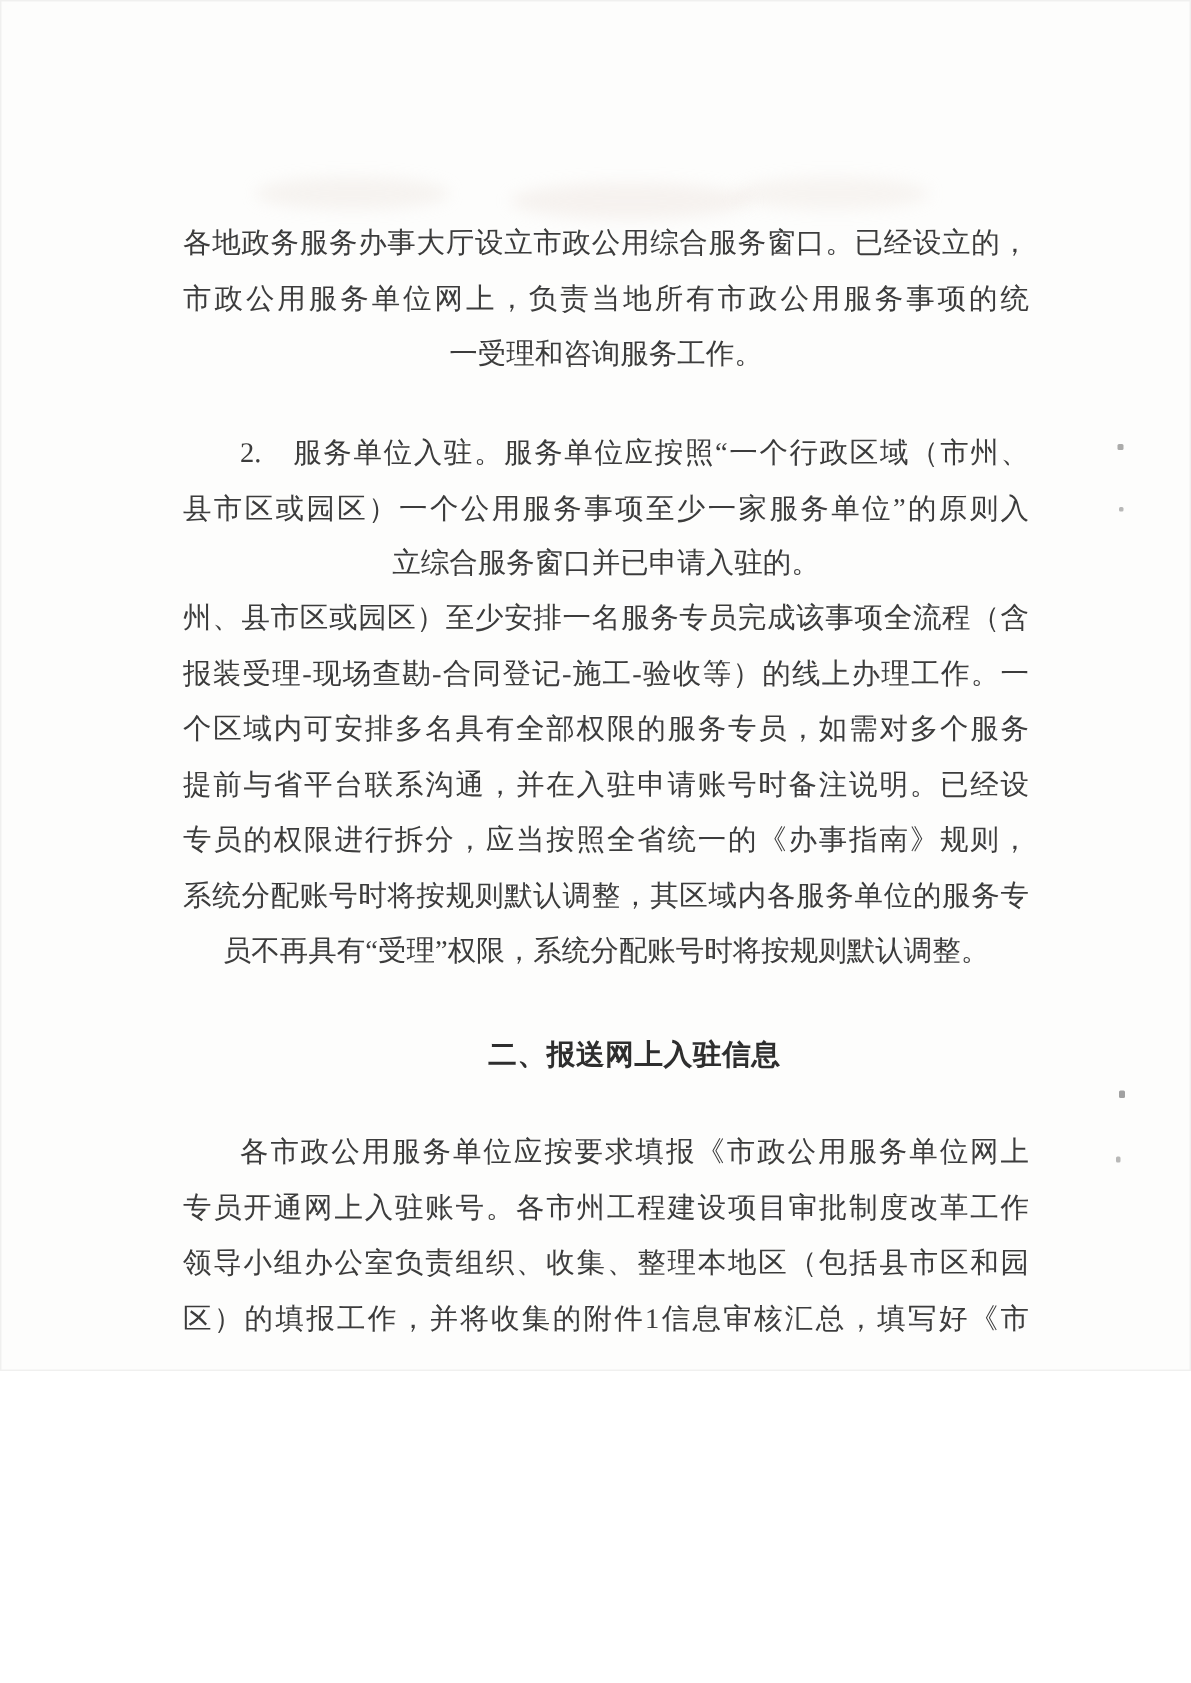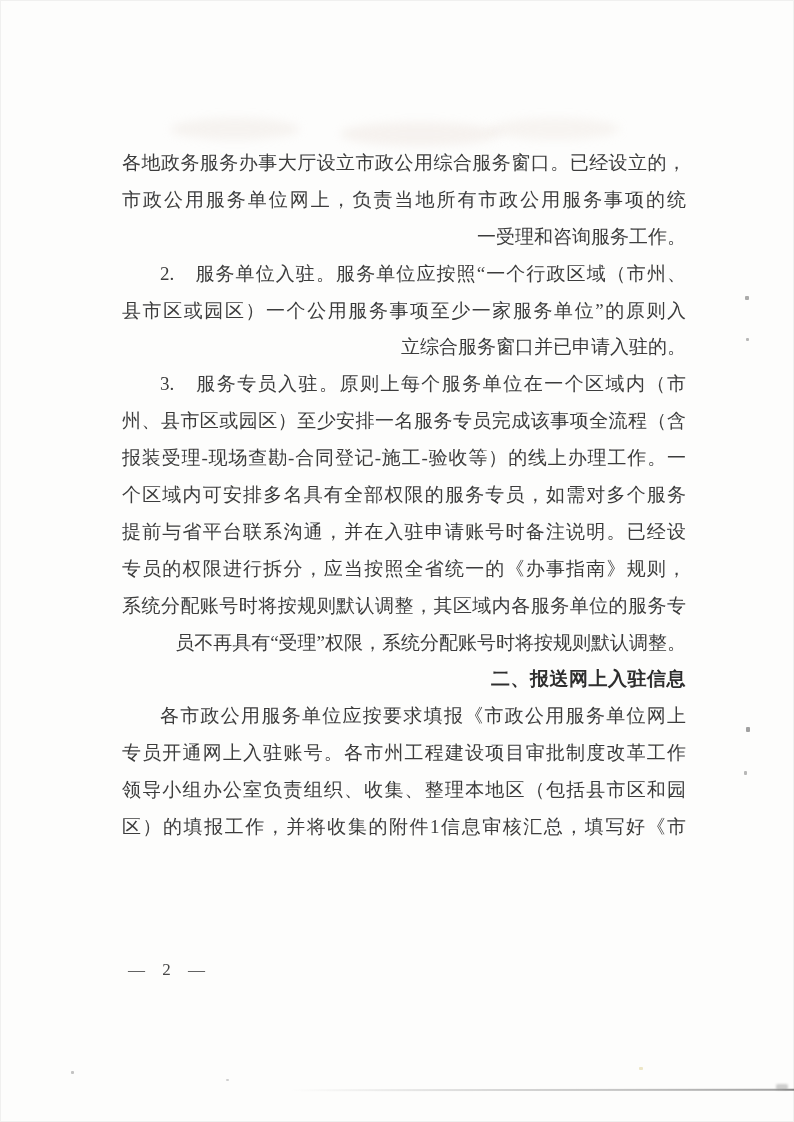--- a/index.html
+++ b/index.html
@@ -3,59 +3,61 @@
 <meta charset="utf-8">
 <style>
   html, body {
     margin: 0;
     padding: 0;
     background: #ffffff;
   }
   .page {
     position: relative;
     width: 794px;
-    height: 1122px;
+    height: 914px;
     background: #fdfdfc;
     overflow: hidden;
     box-shadow: inset 0 0 0 1px rgba(0,0,0,0.05);
     font-family: "Liberation Serif", "DejaVu Serif", serif;
   }
   .doc-body {
     position: absolute;
     left: 122px;
     top: 145px;
     width: 564px;
     color: #3c3c3c;
   }
   .line {
     height: 36.9px;
     line-height: 36.9px;
     font-size: 19px;
     white-space: nowrap;
     overflow: visible;
-    text-align: right;
+    text-align: center;
   }
   .line.stretch {
     white-space: normal;
     text-align: justify;
     text-align-last: justify;
     text-justify: inter-character;
   }
   .line.indent {
     padding-left: 38px;
   }
   .line.indent.stretch {
     
     width: 526px;
+    margin-top: 29px;
   }
   .line.heading {
     font-family: "Liberation Sans", "DejaVu Sans", sans-serif;
     font-weight: 700;
     color: #2e2e2e;
     letter-spacing: 0.5px;
+    margin-top: 32px;
   }
   .page-number {
     position: absolute;
     left: 128px;
     top: 960px;
     font-size: 17px;
     color: #474747;
     letter-spacing: 3px;
     word-spacing: 7px;
     font-family: "Liberation Serif", "DejaVu Serif", serif;
@@ -115,21 +117,20 @@
   <div class="bleed b2"></div>
   <div class="bleed b3"></div>
 
   <div class="doc-body">
       <div class="line stretch">各地政务服务办事大厅设立市政公用综合服务窗口。已经设立的，</div>
       <div class="line stretch">市政公用服务单位网上，负责当地所有市政公用服务事项的统</div>
       <div class="line">一受理和咨询服务工作。</div>
       <div class="line indent stretch">2.　服务单位入驻。服务单位应按照“一个行政区域（市州、</div>
       <div class="line stretch">县市区或园区）一个公用服务事项至少一家服务单位”的原则入</div>
       <div class="line">立综合服务窗口并已申请入驻的。</div>
-      <div class="line indent stretch">3.　服务专员入驻。原则上每个服务单位在一个区域内（市</div>
       <div class="line stretch">州、县市区或园区）至少安排一名服务专员完成该事项全流程（含</div>
       <div class="line stretch">报装受理-现场查勘-合同登记-施工-验收等）的线上办理工作。一</div>
       <div class="line stretch">个区域内可安排多名具有全部权限的服务专员，如需对多个服务</div>
       <div class="line stretch">提前与省平台联系沟通，并在入驻申请账号时备注说明。已经设</div>
       <div class="line stretch">专员的权限进行拆分，应当按照全省统一的《办事指南》规则，</div>
       <div class="line stretch">系统分配账号时将按规则默认调整，其区域内各服务单位的服务专</div>
       <div class="line">员不再具有“受理”权限，系统分配账号时将按规则默认调整。</div>
       <div class="line heading indent">二、报送网上入驻信息</div>
       <div class="line indent stretch">各市政公用服务单位应按要求填报《市政公用服务单位网上</div>
       <div class="line stretch">专员开通网上入驻账号。各市州工程建设项目审批制度改革工作</div>

